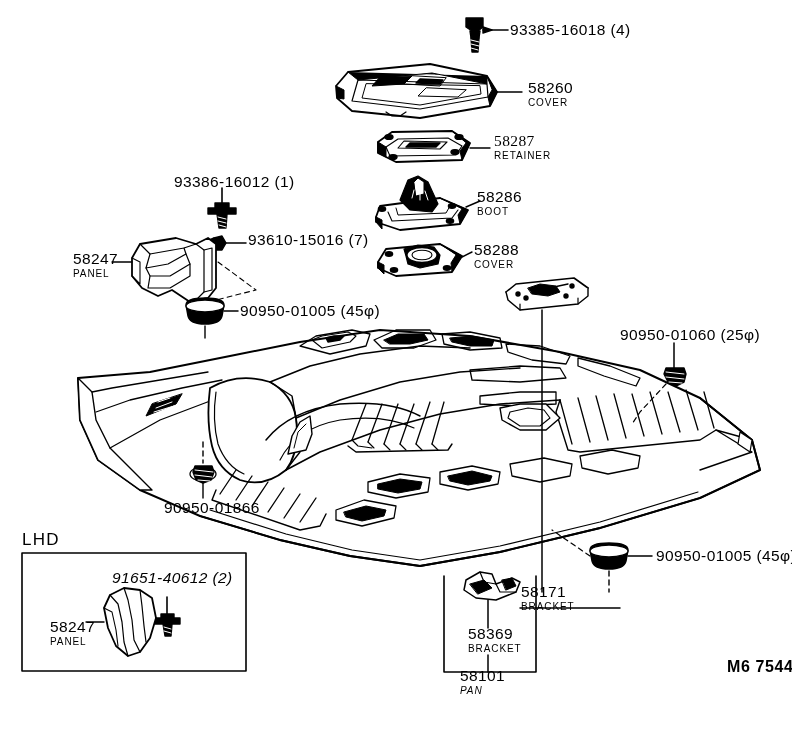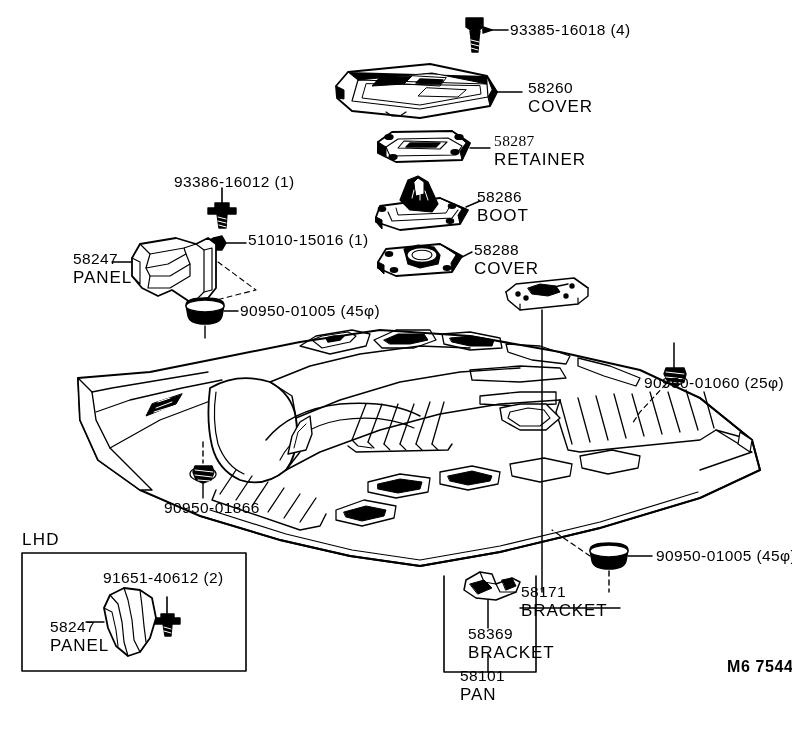--- a/index.html
+++ b/index.html
@@ -5,21 +5,21 @@
   html,body{margin:0;padding:0;background:#ffffff;}
   body{
     width:792px;height:734px;overflow:hidden;position:relative;
     font-family:"Liberation Sans","DejaVu Sans",sans-serif;
     color:#000;
   }
   #stage{position:absolute;left:0;top:0;width:792px;height:734px;}
   svg.art{position:absolute;left:0;top:0;width:792px;height:734px;overflow:visible;}
   .lbl{position:absolute;white-space:nowrap;line-height:1.02;}
   .num{font-size:15.5px;letter-spacing:0.4px;font-weight:400;}
-  .sub{font-size:17px;letter-spacing:0.9px;}
+  .sub{font-size:10px;letter-spacing:0.9px;}
   .lhd{font-size:17px;letter-spacing:1.2px;text-align:center;}
   .figcode{font-size:16px;letter-spacing:0.6px;font-weight:bold;}
 </style>
 </head>
 <body>
 
 <div id="stage">
 
   <svg class="art" viewBox="0 0 792 734">
     <g fill="none" stroke="#000" stroke-width="1.4" stroke-linejoin="round" stroke-linecap="round">
@@ -280,44 +280,44 @@
   <div class="lbl sub" style="left:494px;top:151px;">RETAINER</div>
 
   <div class="lbl num" style="left:477px;top:189px;">58286</div>
   <div class="lbl sub" style="left:477px;top:207px;">BOOT</div>
 
   <div class="lbl num" style="left:474px;top:242px;">58288</div>
   <div class="lbl sub" style="left:474px;top:260px;">COVER</div>
 
   <div class="lbl num" style="left:174px;top:174px;">93386-16012 (1)</div>
 
-  <div class="lbl num" style="left:248px;top:232px;">51010-15016 (1)</div>
+  <div class="lbl num" style="left:248px;top:232px;">93610-15016 (7)</div>
 
   <div class="lbl num" style="left:73px;top:251px;">58247</div>
   <div class="lbl sub" style="left:73px;top:269px;">PANEL</div>
 
   <div class="lbl num" style="left:240px;top:303px;">90950-01005 (45φ)</div>
 
-  <div class="lbl num" style="left:644px;top:327px;margin-top:48px;">90950-01060 (25φ)</div>
+  <div class="lbl num" style="left:620px;top:327px;">90950-01060 (25φ)</div>
 
   <div class="lbl num" style="left:164px;top:500px;">90950-01866</div>
 
   <div class="lbl num" style="left:656px;top:548px;">90950-01005 (45φ)</div>
 
   <div class="lbl num" style="left:521px;top:584px;">58171</div>
   <div class="lbl sub" style="left:521px;top:602px;">BRACKET</div>
 
   <div class="lbl num" style="left:468px;top:626px;">58369</div>
   <div class="lbl sub" style="left:468px;top:644px;">BRACKET</div>
 
   <div class="lbl num" style="left:460px;top:668px;">58101</div>
-  <div class="lbl sub" style="left:460px;top:686px;">PAN</div>
+  <div class="lbl sub" style="left:460px;top:686px;font-style:italic;">PAN</div>
 
   <div class="lbl lhd" style="left:22px;top:531px;">LHD</div>
 
-  <div class="lbl num" style="left:103px;top:570px;">91651-40612 (2)</div>
+  <div class="lbl num" style="left:112px;top:570px;font-style:italic;">91651-40612 (2)</div>
 
   <div class="lbl num" style="left:50px;top:619px;">58247</div>
   <div class="lbl sub" style="left:50px;top:637px;">PANEL</div>
 
   <div class="lbl figcode" style="left:727px;top:659px;">M6 7544-F</div>
 
 </div>
 
 </body></html>

